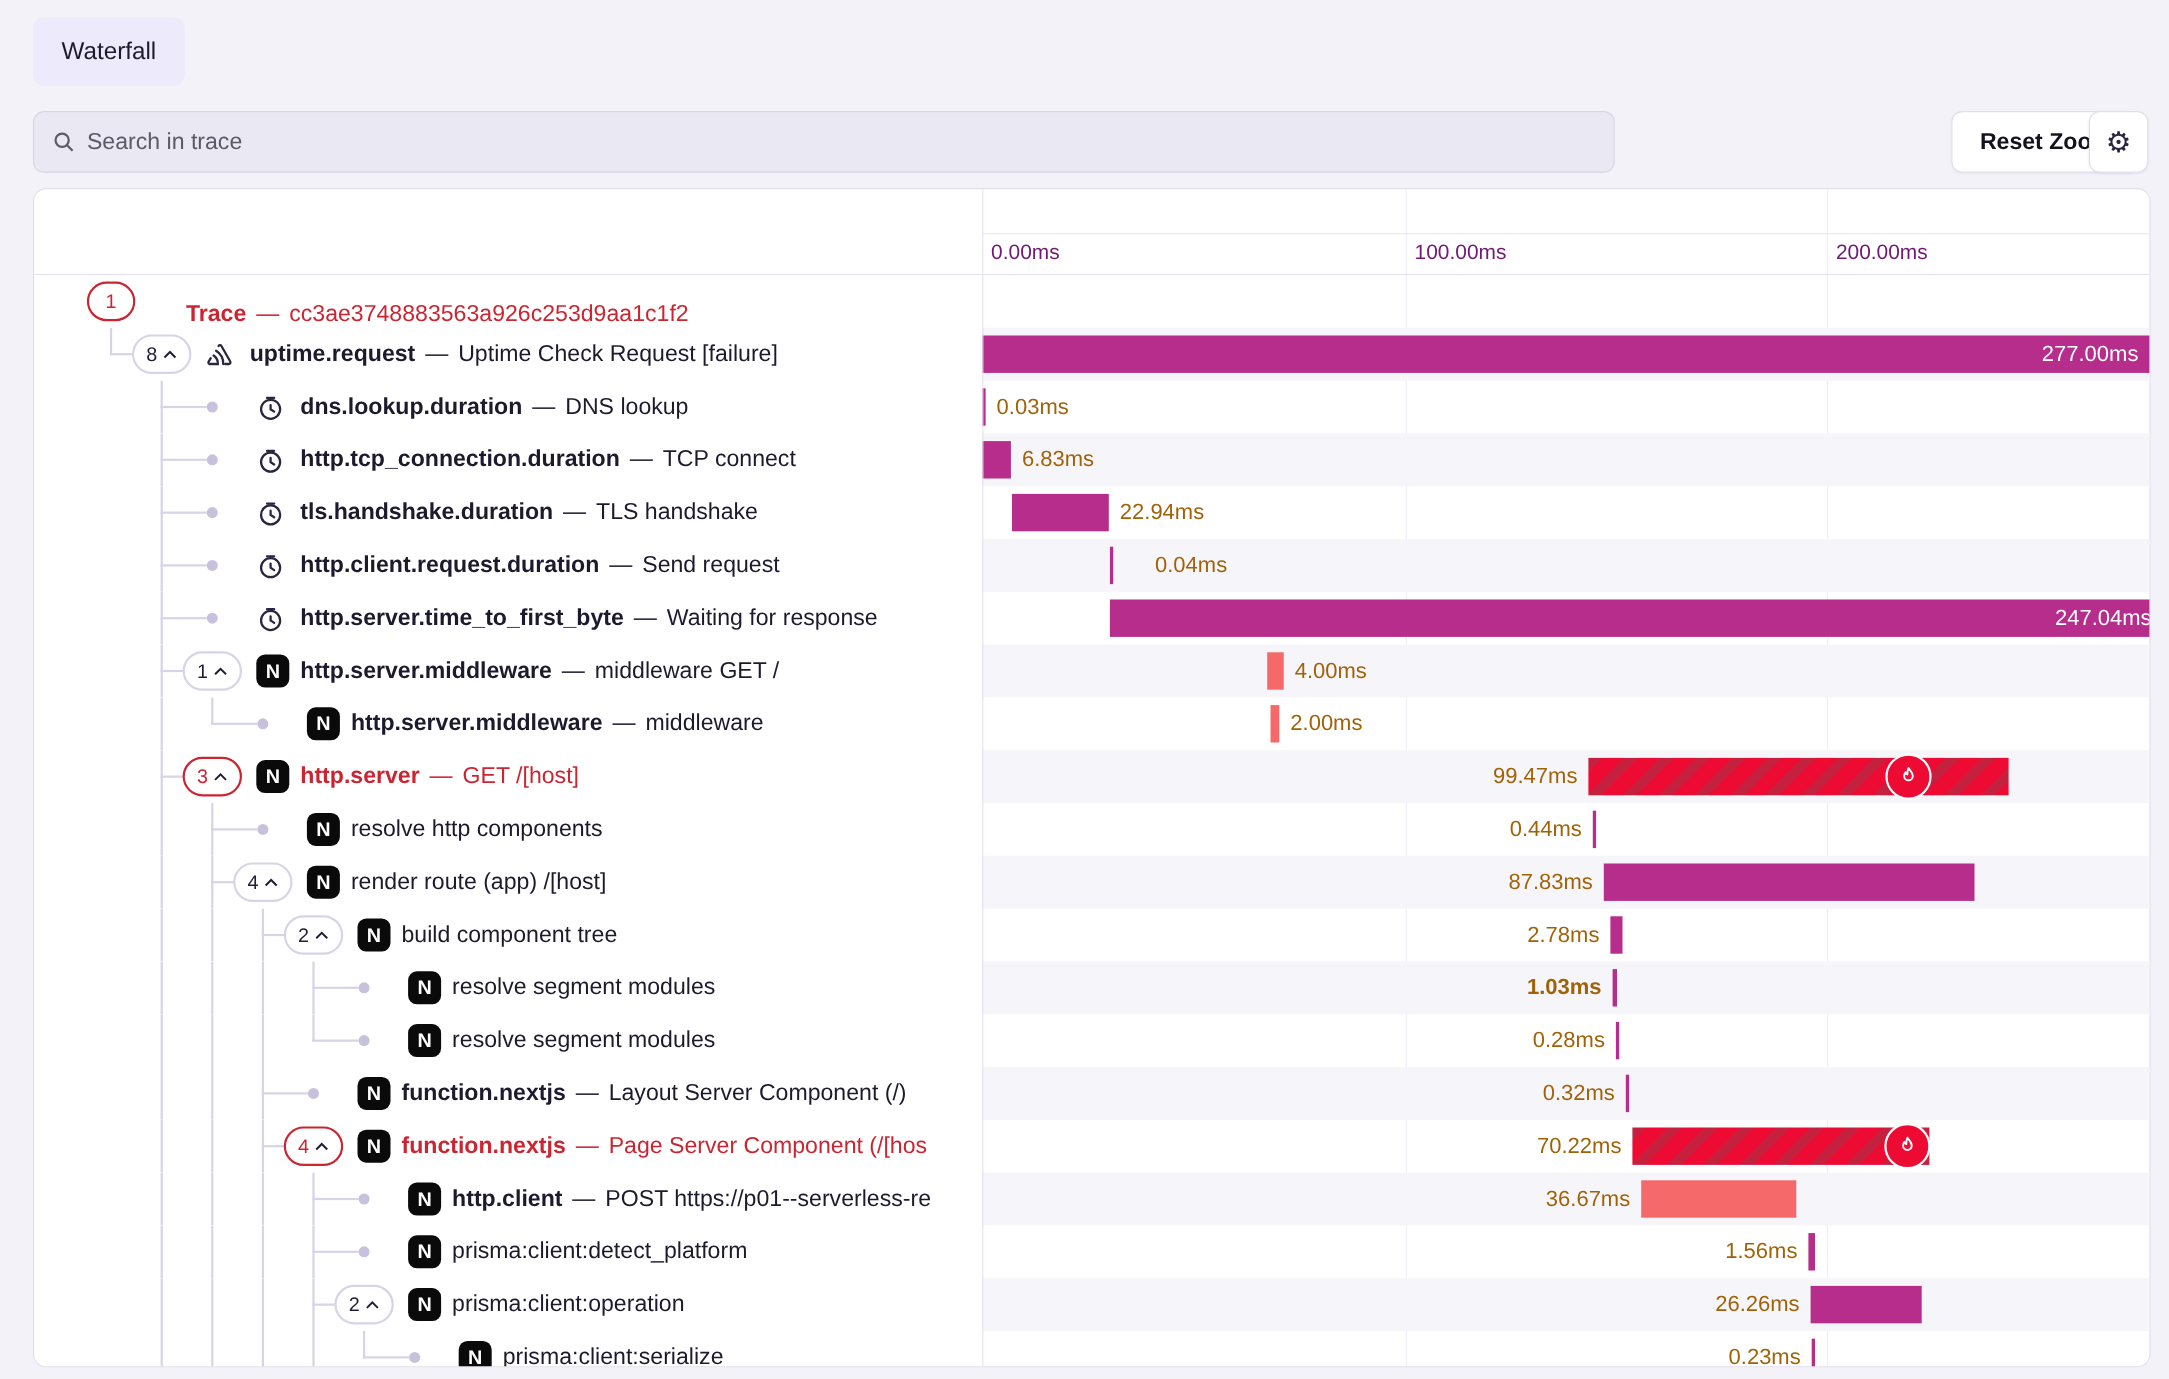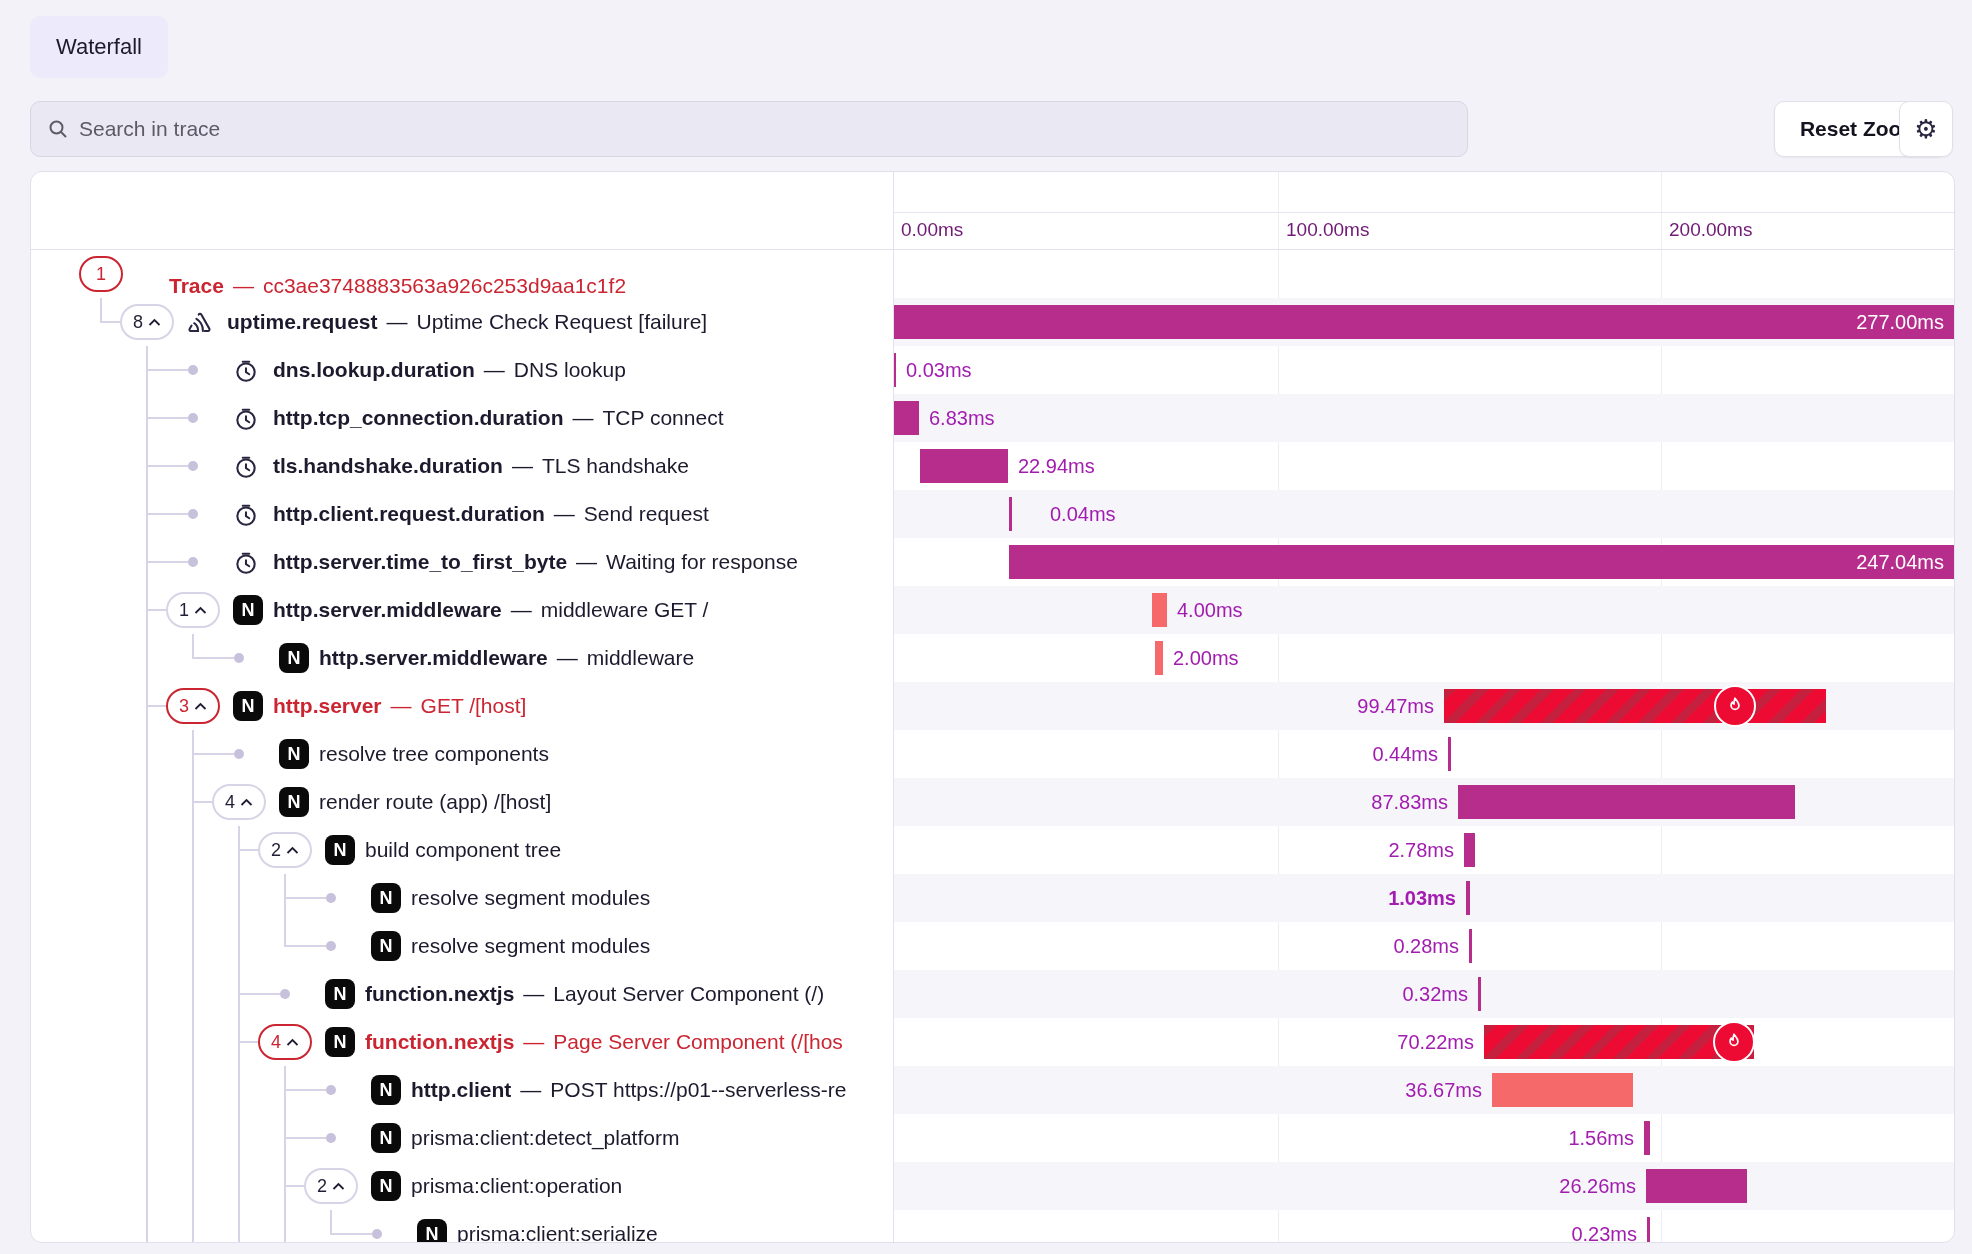--- a/index.html
+++ b/index.html
@@ -57,21 +57,21 @@
   .txt { position:absolute; top:0; height:48px; display:flex; align-items:center;
          white-space:nowrap; font-size:21px; }
   .txt .t-title.b { font-weight:700; }
   .txt .sep { margin:0 9px; }
   .row-err .t-title, .row-err .sep, .row-err .t-sub { color:#cb2532; }
 
   .bar { position:absolute; top:7px; height:34px; }
   .bar.magenta { background:#b62d8c; }
   .bar.salmon { background:#f5696b; }
   .bar.stripe { background:repeating-linear-gradient(135deg,#c6203f 0 9px,#ee0b33 9px 23px); }
-  .dur { position:absolute; top:0; height:48px; line-height:48px; font-size:20px; color:#a21caf; }
+  .dur { position:absolute; top:0; height:48px; line-height:48px; font-size:20px; color:#a16207; }
   .dur.right { text-align:left; }
   .dur.leftcap { text-align:right; }
   .dur.inside { color:#fff; text-align:right; }
   .fire { position:absolute; top:3px; width:42px; height:42px; border-radius:50%;
           background:#ee0b33; border:2.5px solid #fff; display:flex; align-items:center;
           justify-content:center; z-index:3; }
 </style>
 </head>
 <body>
 
@@ -229,21 +229,21 @@
           <path d="M9 3.5h6"></path>
         </svg>
         <div class="txt" style="left: 242px;">
           <span class="t-title b">http.server.time_to_first_byte</span>
           <span class="sep">—</span>
           <span class="t-sub">Waiting for response</span>
         </div>
       </div>
       <div class="rowR" style="top: 288px;">
         <div class="bar magenta" style="left: 116px; width: 947px;"></div>
-        <div class="dur inside" style="left: 0px; width: 1051px; padding-left: 10px;">247.04ms</div>
+        <div class="dur inside" style="left: 12px; width: 1051px; padding-left: 10px;">247.04ms</div>
       </div>
       <div class="rowL" style="top: 336px;">
         <div class="guide" style="left: 115px;"></div>
         <div class="stub" style="left: 115px; width: 42px;"></div>
         <div class="badge" style="left: 162px;">
           <span>1</span>
           <svg width="13" height="9" viewBox="0 0 13 9" fill="none" stroke="#221d35" stroke-width="1.8">
             <polyline points="1.5,7 6.5,2 11.5,7"></polyline>
           </svg>
         </div>
@@ -299,21 +299,21 @@
           </svg>
         </div>
       </div>
       <div class="rowL" style="top: 480px;">
         <div class="guide" style="left: 115px;"></div>
         <div class="guide" style="left: 161px;"></div>
         <div class="stub" style="left: 161px; width: 42px;"></div>
         <div class="bullet" style="left: 203px;"></div>
         <div class="nicon" style="left: 248px;">N</div>
         <div class="txt" style="left: 288px;">
-          <span class="t-title">resolve tree components</span>
+          <span class="t-title">resolve http components</span>
         </div>
       </div>
       <div class="rowR" style="top: 480px;">
         <div class="bar magenta" style="left: 555px; width: 3px;"></div>
         <div class="dur leftcap" style="left: 0px; width: 545px;">0.44ms</div>
       </div>
       <div class="rowL" style="top: 528px;">
         <div class="guide" style="left: 115px;"></div>
         <div class="guide" style="left: 161px;"></div>
         <div class="stub" style="left: 161px; width: 42px;"></div>

